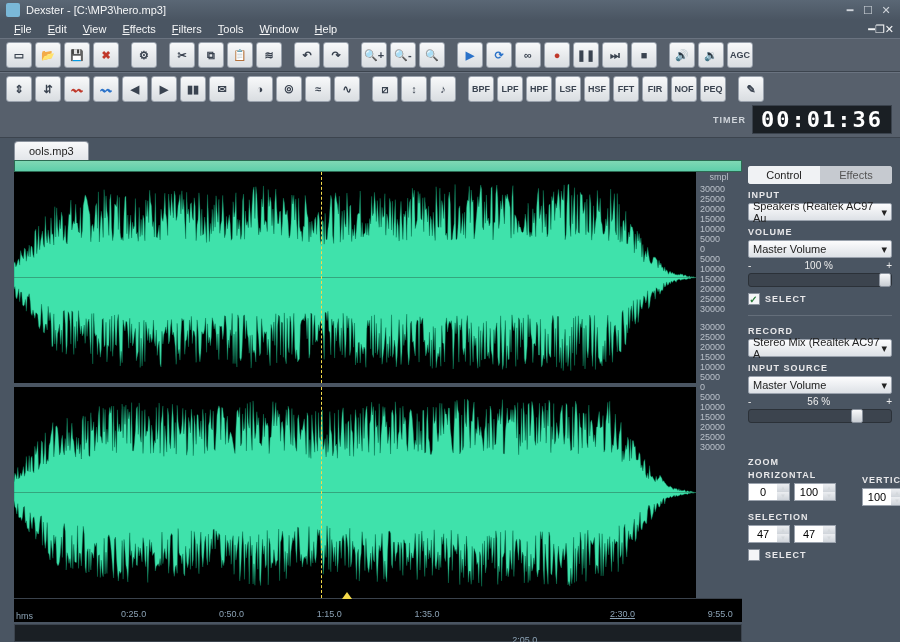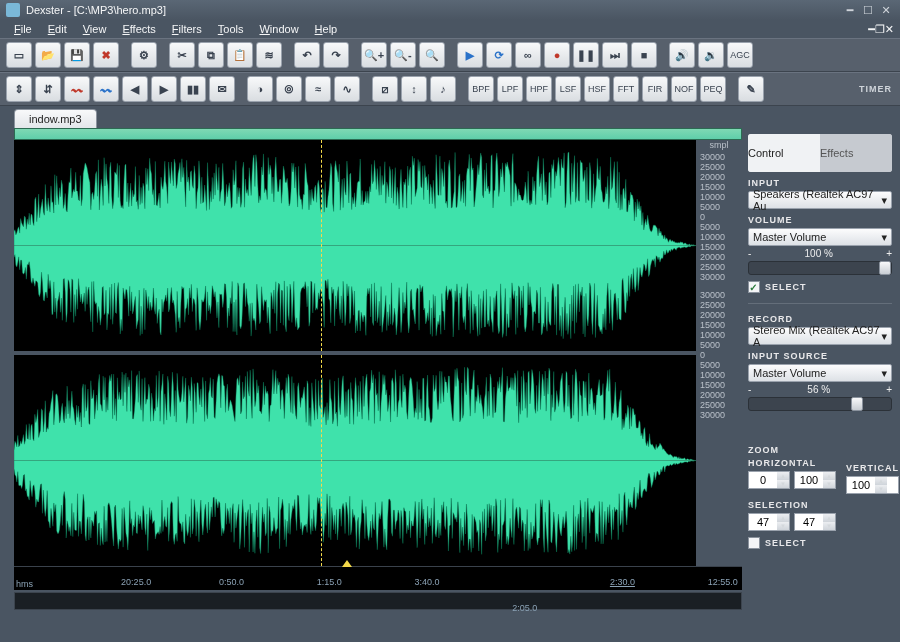--- a/index.html
+++ b/index.html
@@ -43,21 +43,21 @@
 .tbtn {
   width: 26px; height: 26px;
   background: linear-gradient(#f8f9fa,#d9dde1);
   border: 1px solid #9aa2ad;
   border-radius: 3px;
   display:flex; align-items:center; justify-content:center;
   font-size: 9px; font-weight: bold; color:#3a4350;
   cursor:pointer;
 }
 .tsep { width:6px; }
-.tbtn.txt { font-size:9px; font-weight:normal; color:#3a4350; }
+.tbtn.txt { font-size:9px; font-weight:bold; color:#3a4350; }
 .timer-label { font-family: Arial; font-size:9px; font-weight:bold; letter-spacing:1px; color:#cfd4da; margin-left:6px;}
 .timer-val {
   font-family: "DS-Digital", monospace;
   font-size: 22px; font-weight:bold; color:#fff;
   background:#1a1f24; border:1px solid #3a424c;
   padding:1px 8px; margin-left:6px;
   letter-spacing:2px;
 }
 .tab-strip {
   height: 22px; display:flex; align-items:flex-end;
@@ -115,21 +115,21 @@
 }
 .ruler-bottom .hms { position:absolute; left:2px; top:12px; }
 .ruler-bottom .tick { position:absolute; top:10px; font-size:9px;}
 .scroll-gutter { height:18px; background:#1a1f24; border:1px solid #3c444e; margin-top:2px;}
 .side {
   width: 156px;
   background:#4a5562;
   padding: 6px 8px 6px 4px;
 }
 .side-tabs { display:flex; background:#d2d6db; border-radius:3px; overflow:hidden; margin-bottom:6px;}
-.side-tab { flex:1; padding:13px 0; font-size:11px; color:#555; background:#c6cad0; cursor:pointer;}
+.side-tab { flex:1; text-align:center; padding:3px 0; font-size:11px; color:#555; background:#c6cad0; cursor:pointer;}
 .side-tab.active { background:#f0f2f4; color:#222; font-weight:normal;}
 .shead { font-family: Arial; font-size:9px; font-weight:bold; letter-spacing:1px; color:#e8e8ea; margin:6px 0 3px;}
 .combo {
   width:100%; height:18px;
   background:linear-gradient(#fcfcfd,#dde1e6);
   border:1px solid #9aa2ad; border-radius:2px;
   display:flex; align-items:center; padding:0 4px;
   font-size:11px; color:#222; cursor:pointer;
 }
 .combo .dd { margin-left:auto; }
@@ -144,21 +144,21 @@
   background:linear-gradient(#f8f9fa,#c8cdd3); border:1px solid #8a929d; border-radius:2px;
 }
 .chk { display:flex; align-items:center; gap:5px; margin-top:6px; font-size:9px; font-weight:bold; letter-spacing:1px; color:#e8e8ea; cursor:pointer;}
 .chk .box { width:12px; height:12px; background:#f4f5f7; border:1px solid #8a929d; display:flex; align-items:center; justify-content:center; font-size:10px; color:#2a7a3a;}
 .hr { height:1px; background:#646e7a; margin:10px 0; }
 .spin-row { display:flex; gap:4px; align-items:center;}
 .spin { display:flex; background:#fff; border:1px solid #9aa2ad; height:18px;}
 .spin input { width:28px; border:none; font-size:11px; text-align:center; }
 .spin .btns { display:flex; flex-direction:column; width:12px;}
 .spin .btns div { flex:1; background:linear-gradient(#eceef1,#cfd4da); display:flex; align-items:center; justify-content:center; font-size:6px; cursor:pointer;}
-.zoom-cols { display:flex; gap:10px;}
+.zoom-cols { display:flex; gap:26px;}
 .zoom-col { flex:1; }
 </style>
 </head>
 <body>
 
 <div class="titlebar">
   <div class="icon"></div>
   <span>Dexster - [C:\MP3\hero.mp3]</span>
   <div class="spacer"></div>
   <div class="wbtn">━</div>
@@ -241,25 +241,26 @@
     <div class="tbtn txt">LSF</div>
     <div class="tbtn txt">HSF</div>
     <div class="tbtn txt">FFT</div>
     <div class="tbtn txt">FIR</div>
     <div class="tbtn txt">NOF</div>
     <div class="tbtn txt">PEQ</div>
     <div class="tsep"></div>
     <div class="tbtn" style="font-size: 11px;">✎</div>
     <div style="margin-left: auto; display: flex; align-items: center; padding-right: 8px;">
       <span class="timer-label">TIMER</span>
+      <span class="timer-val">00:01:36</span>
     </div>
   </div>
 
 <div class="tab-strip">
-  <div class="tab">indow.mp3</div>
+  <div class="tab">ools.mp3</div>
 </div>
 
 <div class="main">
   <div class="waveform-pane">
     <div class="ruler-top">
       <div class="marker-tri"></div>
     </div>
     <div class="wave-block">
       <div style="flex:1; display:flex; flex-direction:column;">
         <div class="wave-canvas">
@@ -309,27 +310,27 @@
             <div>15000</div>
             <div>20000</div>
             <div>25000</div>
             <div>30000</div>
           </div>
       </div>
     </div>
     <div class="ruler-bottom" id="rbot">
       <span class="hms">hms</span>
       <div class="marker-tri" style="top:-7px; border-top:none; border-bottom:7px solid #f3d94a;"></div>
-    <span class="tick" style="left: 14.7143%;">20:25.0</span>
+    <span class="tick" style="left: 14.7143%;">0:25.0</span>
         <span class="tick" style="left: 28.1429%;">0:50.0</span>
         <span class="tick" style="left: 41.5714%;">1:15.0</span>
-        <span class="tick" style="left: 55%;">3:40.0</span>
+        <span class="tick" style="left: 55%;">1:35.0</span>
         <span class="tick" style="left: 68.4286%; margin-top: 26px;">2:05.0</span>
         <span class="tick" style="left: 81.8571%; text-decoration: underline;">2:30.0</span>
-        <span class="tick" style="left: 95.2857%;">12:55.0</span>
+        <span class="tick" style="left: 95.2857%;">9:55.0</span>
       </div>
     <div class="scroll-gutter"></div>
   </div>
 
   <div class="side">
     <div class="side-tabs">
       <div class="side-tab active">Control</div>
       <div class="side-tab">Effects</div>
     </div>
 

